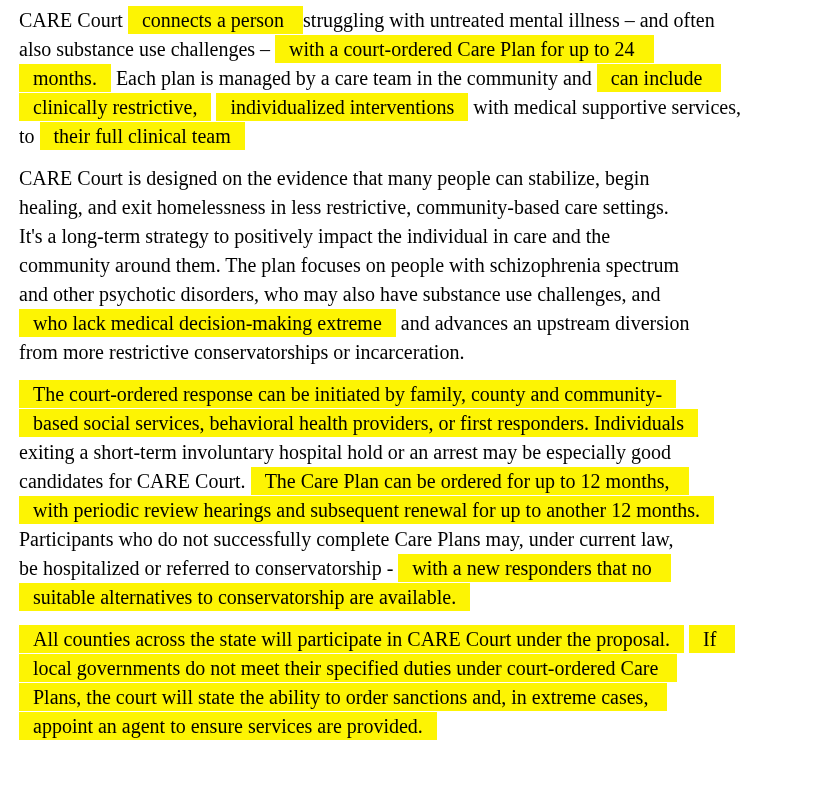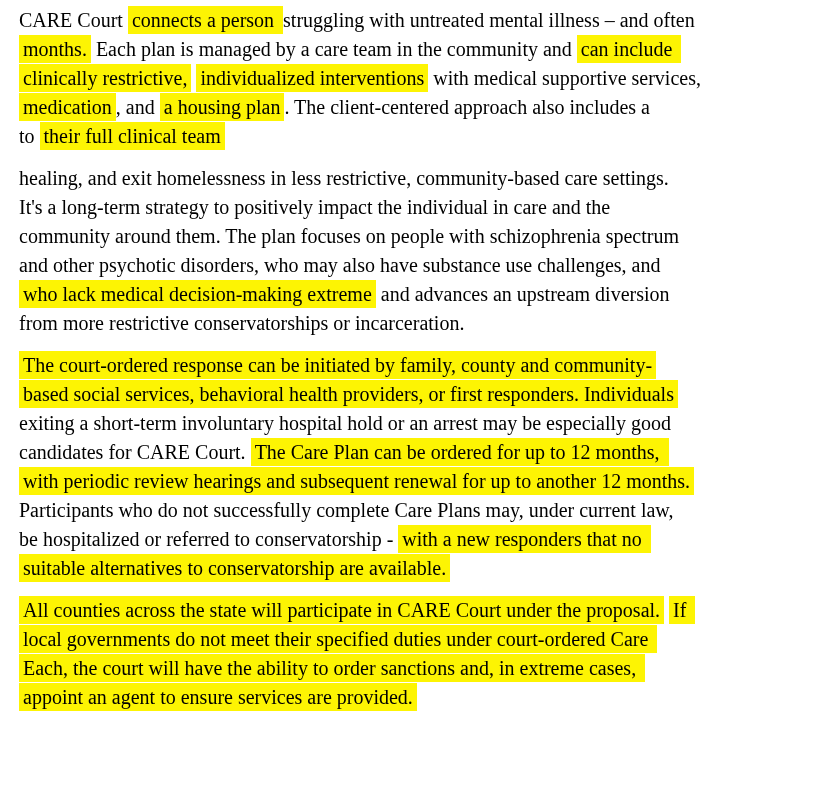--- a/index.html
+++ b/index.html
@@ -31,60 +31,61 @@
     line-height: 29px;
     font-size: 20px;
     white-space: pre;
   }
   .run {
     white-space: pre;
     margin-top: 15px;
   }
   .hl {
     background-color: var(--hl);
-    padding: 3px 4px;
+    padding: 3px 14px;
   }
   .caret {
     display: inline-block;
     width: 1.5px;
     height: 25px;
     background: var(--ink);
     vertical-align: -5px;
   }
 </style>
 </head>
 <body>
 
 <div class="page">
   <div id="doc">
       <div class="paragraph">
         <div class="line"><span class="run">CARE Court </span><span class="run hl">connects a person </span><span class="run">struggling with untreated mental illness – and often</span></div>
+        <div class="line"><span class="run">also substance use challenges – </span><span class="run hl">with a court-ordered Care Plan for up to 24 </span></div>
         <div class="line"><span class="run hl">months.</span><span class="run"> Each plan is managed by a care team in the community and </span><span class="run hl">can include </span></div>
         <div class="line"><span class="run hl">clinically restrictive,</span><span class="run"> </span><span class="run hl">individualized interventions</span><span class="run"> with medical supportive services,</span></div>
-        <div class="line"><span class="run hl">medication</span><span class="run">, and </span><span class="run hl">a housing plan</span><span class="run">. The client-centered approach also includes a</span></div>
         <div class="line"><span class="run">to </span><span class="run hl">their full clinical team</span></div>
       </div>
       <div class="paragraph">
+        <div class="line"><span class="run">CARE Court is designed on the evidence that many people can stabilize, begin</span></div>
         <div class="line"><span class="run">healing, and exit homelessness in less restrictive, community-based care settings.</span></div>
         <div class="line"><span class="run">It's a long-term strategy to positively impact the individual in care and the</span></div>
         <div class="line"><span class="run">community around them. The plan focuses on people with schizophrenia spectrum</span></div>
         <div class="line"><span class="run">and other psychotic disorders, who may also have substance use challenges, and</span></div>
         <div class="line"><span class="run hl">who lack medical decision-making extreme</span><span class="run"> and advances an upstream diversion</span></div>
         <div class="line"><span class="run">from more restrictive conservatorships or incarceration.</span></div>
       </div>
       <div class="paragraph">
         <div class="line"><span class="run hl">The court-ordered response can be initiated by family, county and community-</span></div>
         <div class="line"><span class="run hl">based social services, behavioral health providers, or first responders. Individuals</span></div>
         <div class="line"><span class="run">exiting a short-term involuntary hospital hold or an arrest may be especially good</span></div>
         <div class="line"><span class="run">candidates for CARE Court. </span><span class="run hl">The Care Plan can be ordered for up to 12 months, </span></div>
         <div class="line"><span class="run hl">with periodic review hearings and subsequent renewal for up to another 12 months.</span></div>
         <div class="line"><span class="run">Participants who do not successfully complete Care Plans may, under current law,</span></div>
         <div class="line"><span class="run">be hospitalized or referred to conservatorship - </span><span class="run hl">with a new responders that no </span></div>
         <div class="line"><span class="run hl">suitable alternatives to conservatorship are available.</span></div>
       </div>
       <div class="paragraph">
         <div class="line"><span class="run hl">All counties across the state will participate in CARE Court under the proposal.</span><span class="run"> </span><span class="run hl">If </span></div>
         <div class="line"><span class="run hl">local governments do not meet their specified duties under court-ordered Care </span></div>
-        <div class="line"><span class="run hl">Each, the court will have the ability to order sanctions and, in extreme cases, </span></div>
+        <div class="line"><span class="run hl">Plans, the court will state the ability to order sanctions and, in extreme cases, </span></div>
         <div class="line"><span class="run hl">appoint an agent to ensure services are provided.</span></div>
       </div>
     </div>
 </div>
 
 </body></html>

